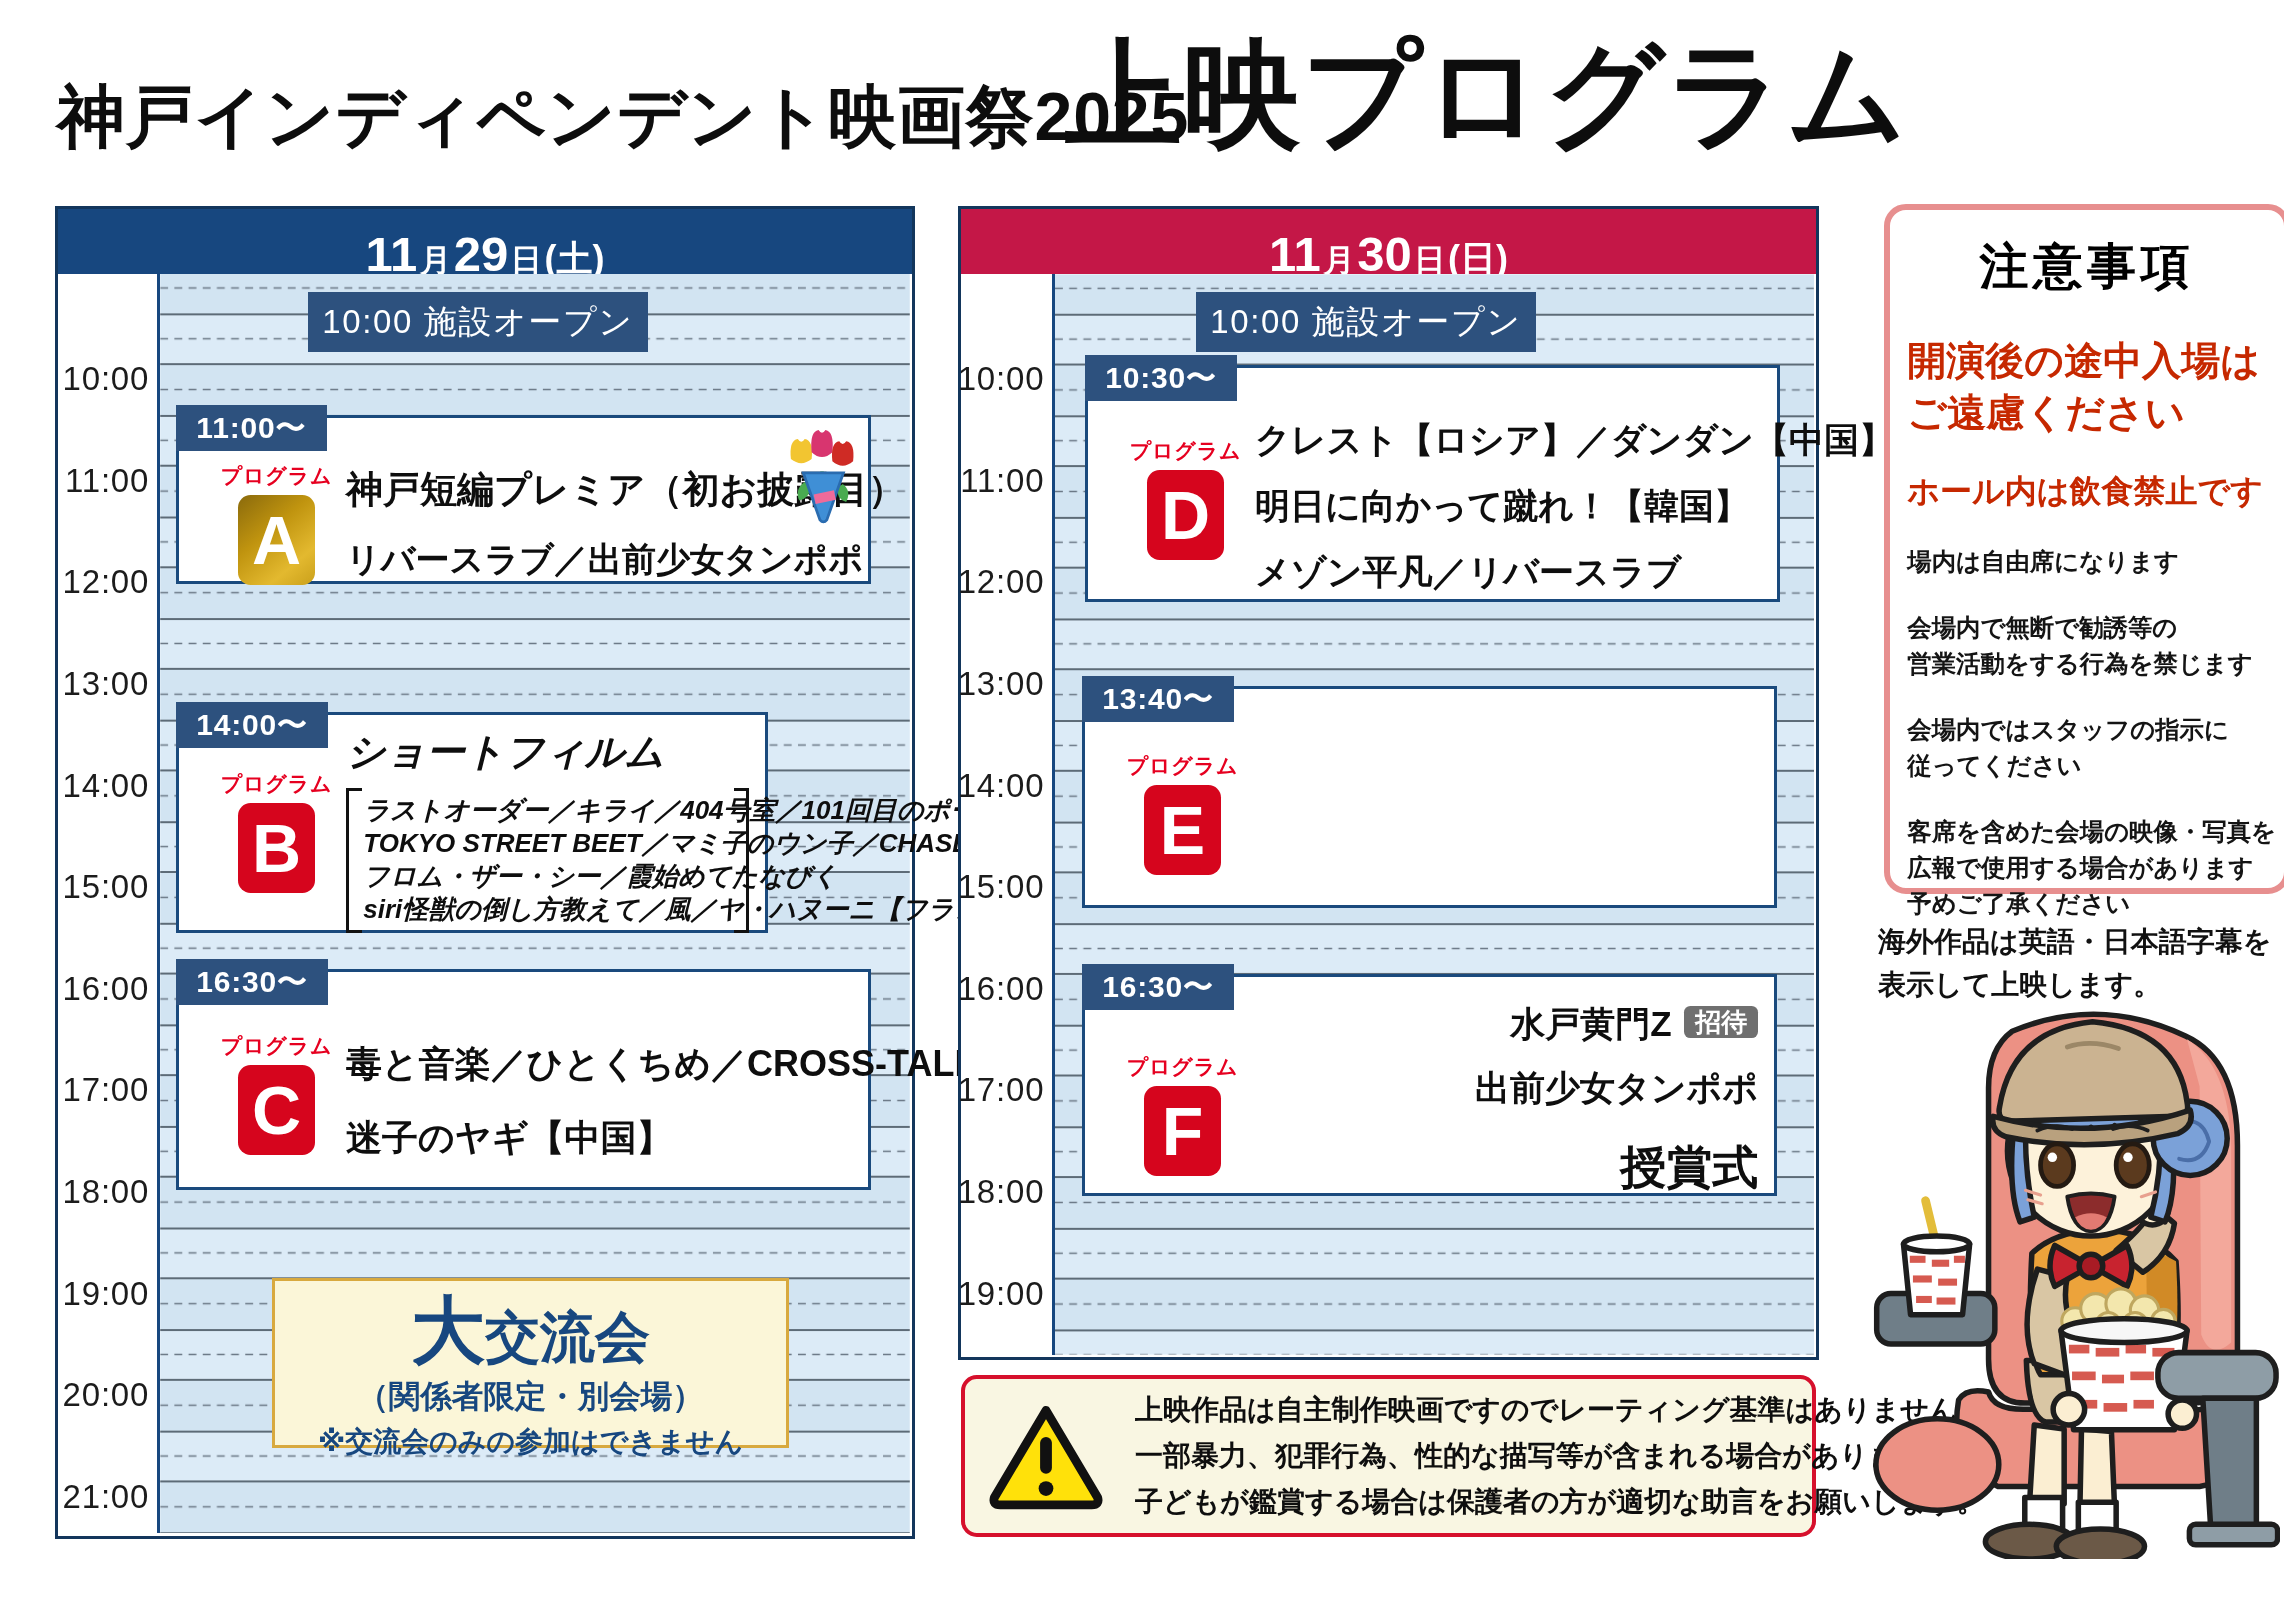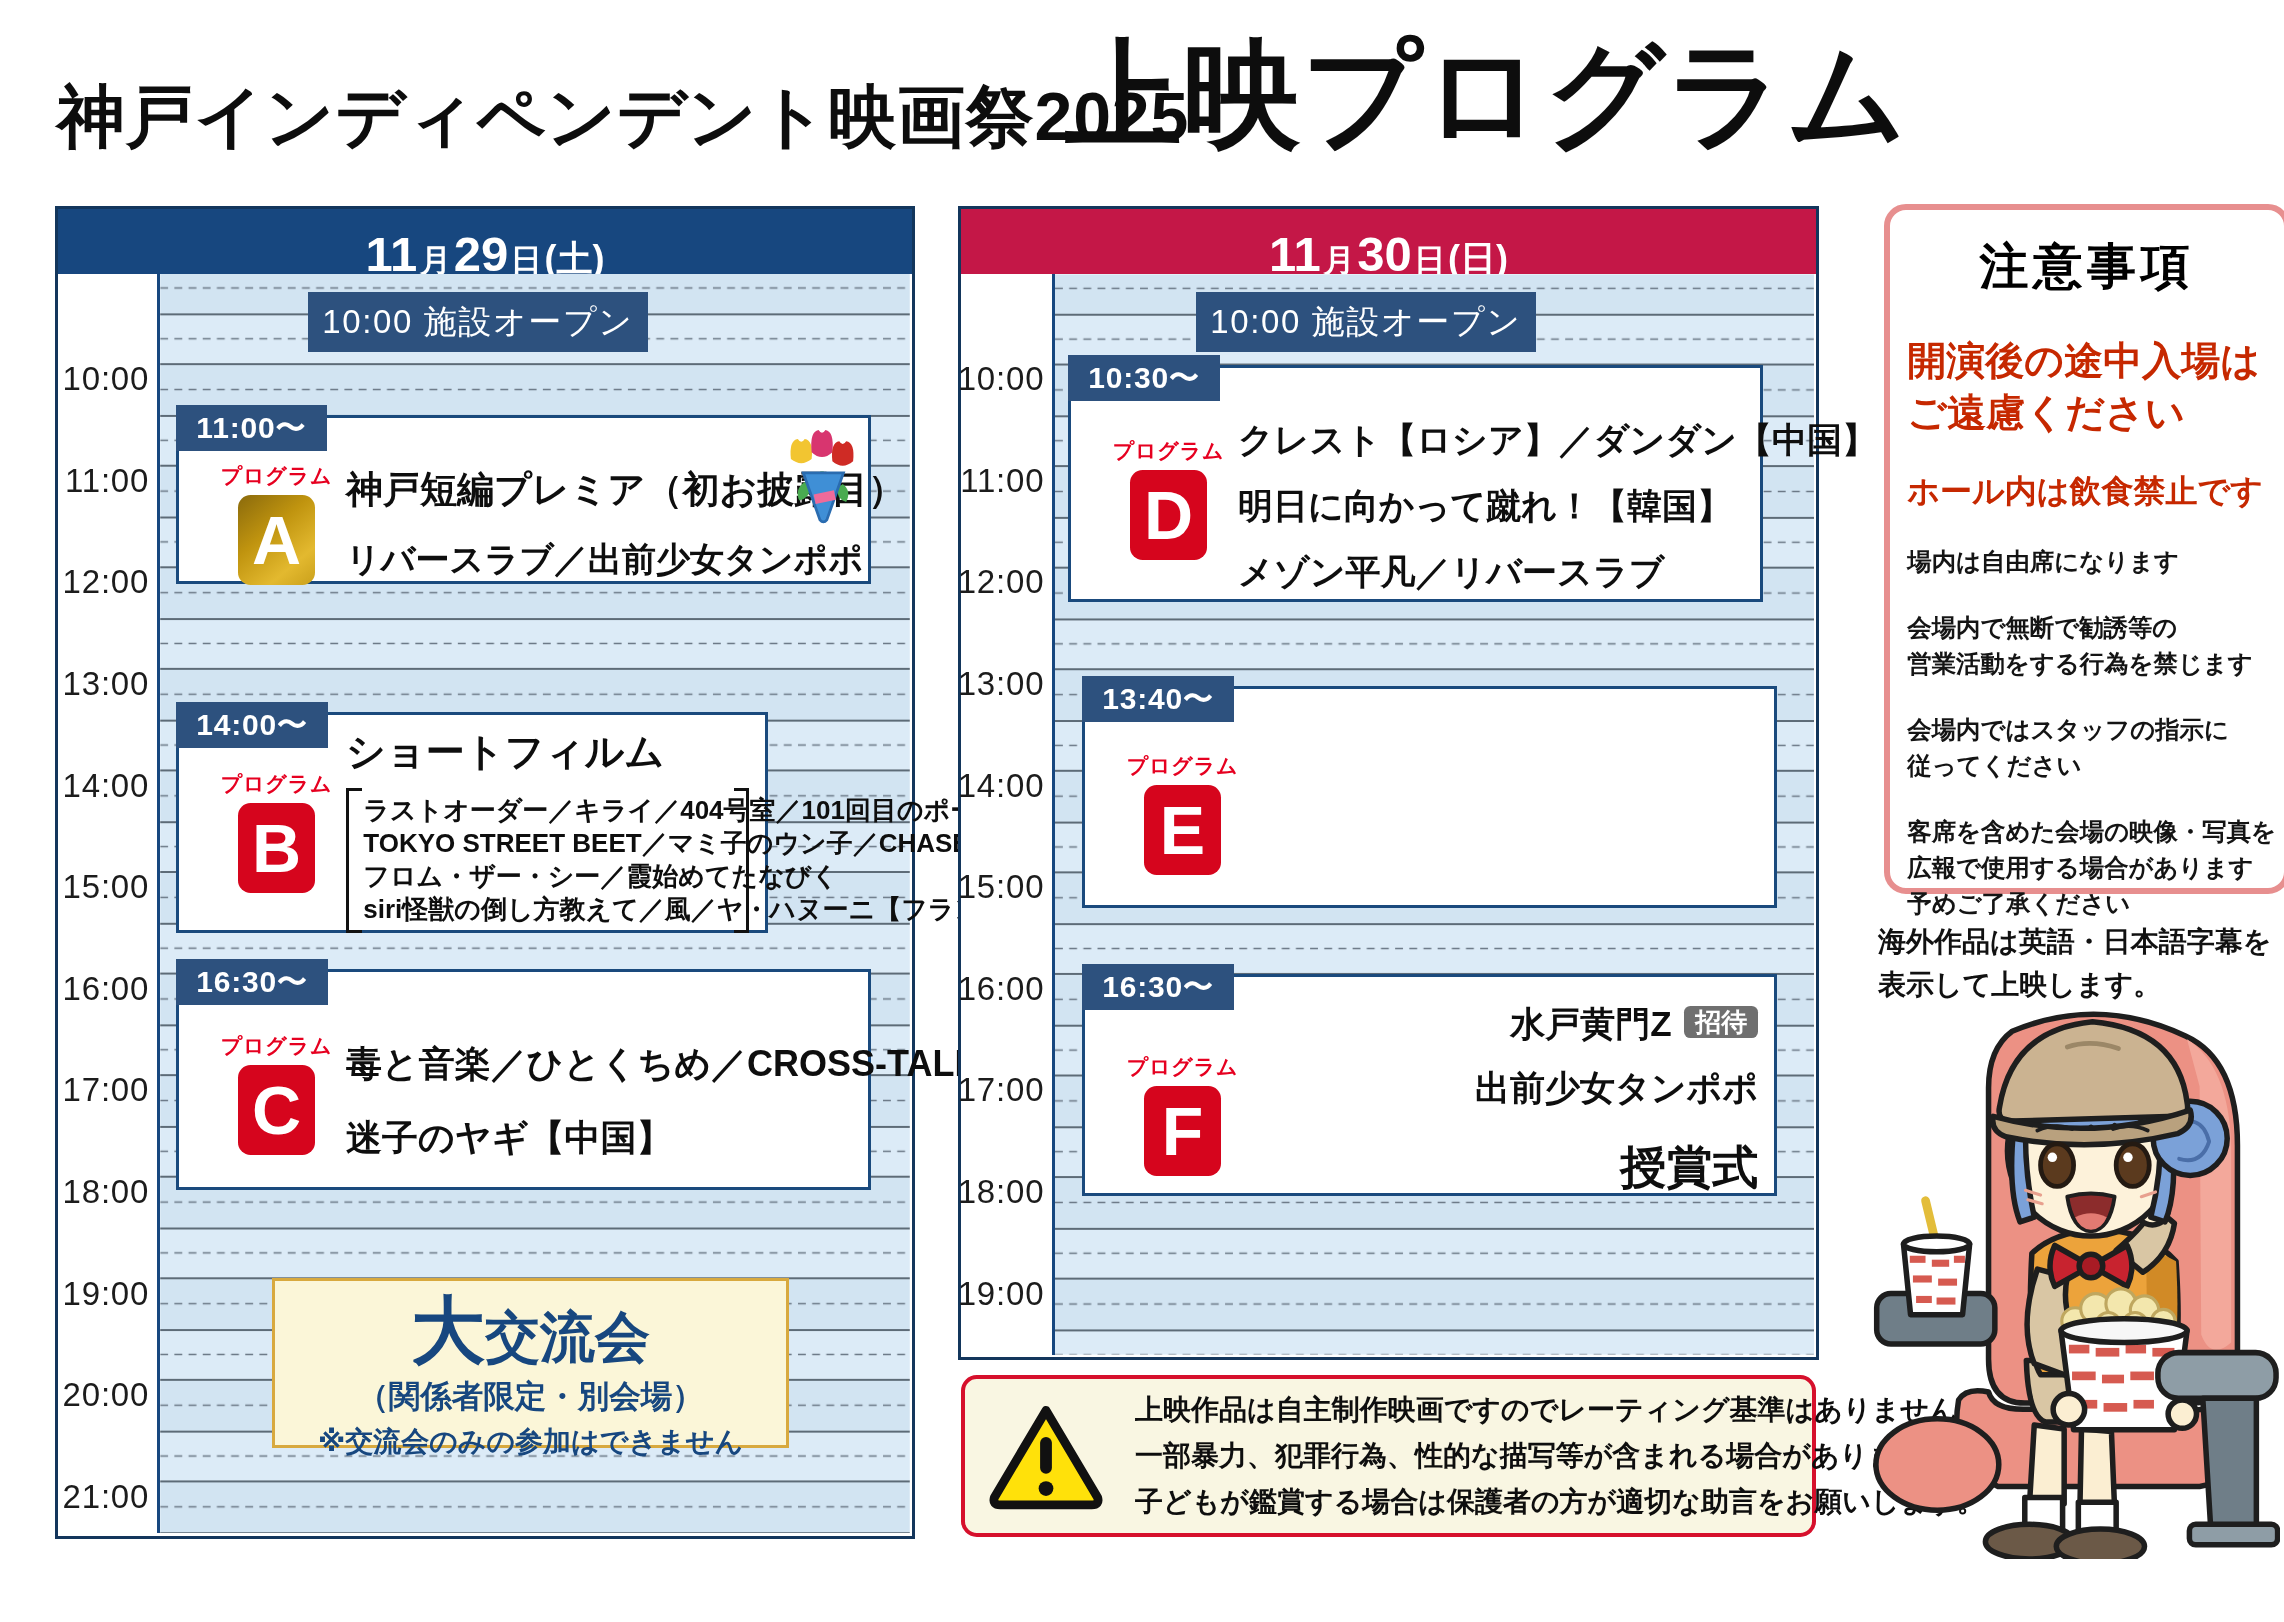--- a/index.html
+++ b/index.html
@@ -143,21 +143,21 @@
         <rect x="44" y="100" width="30" height="14" fill="#ef6a9a" transform="rotate(-12 59 107)"></rect>
       </svg>
     </div>
 
     <div class="pbox" style="left:118px;top:503px;width:592px;height:221px;padding-left:36px;">
       <div class="ptime">14:00〜</div>
       <div class="prog-id" style="top:55px;">
         <div class="prog-label">プログラム</div>
         <div class="prog-letter redsq">B</div>
       </div>
-      <div class="plines" style="top:9.5px;">
+      <div class="plines" style="top:9.5px;font-style:italic;">
         <div class="pl" style="font-size:39px;font-weight:bold;">ショートフィルム</div>
         <div class="film-list" style="margin-top:9.5px;">
           <div class="film-line">ラストオーダー／キライ／404号室／101回目のポー玉</div>
           <div class="film-line">TOKYO STREET BEET／マミ子のウン子／CHASE</div>
           <div class="film-line">フロム・ザー・シー／霞始めてたなびく</div>
           <div class="film-line">siri怪獣の倒し方教えて／風／ヤ・ハヌーニ【フランス】</div>
         </div>
       </div>
     </div>
 
@@ -214,21 +214,21 @@
             <line x1="0" y1="32.25" x2="54" y2="32.25" stroke="#6b7886" stroke-width="2" stroke-dasharray="10 8"></line>
             <line x1="0" y1="96.75" x2="54" y2="96.75" stroke="#6b7886" stroke-width="2" stroke-dasharray="10 8"></line>
           </pattern>
         </defs>
         <rect width="100%" height="100%" fill="url(#gridR)"></rect>
       </svg>
     </div>
 
     <div class="open-badge" style="left:235px;top:83px;">10:00 施設オープン</div>
 
-    <div class="pbox" style="left:107px;top:156px;width:695px;height:237px;">
+    <div class="pbox" style="left:124px;top:156px;width:695px;height:237px;">
       <div class="ptime">10:30〜</div>
       <div class="prog-id" style="top:69px;">
         <div class="prog-label">プログラム</div>
         <div class="prog-letter redsq">D</div>
       </div>
       <div class="plines" style="top:49px;">
         <div class="pl" style="font-size:35px;">クレスト【ロシア】／ダンダン【中国】</div>
         <div class="pl" style="font-size:35px;margin-top:19px;">明日に向かって蹴れ！【韓国】</div>
         <div class="pl" style="font-size:35px;margin-top:19px;">メゾン平凡／リバースラブ</div>
       </div>

